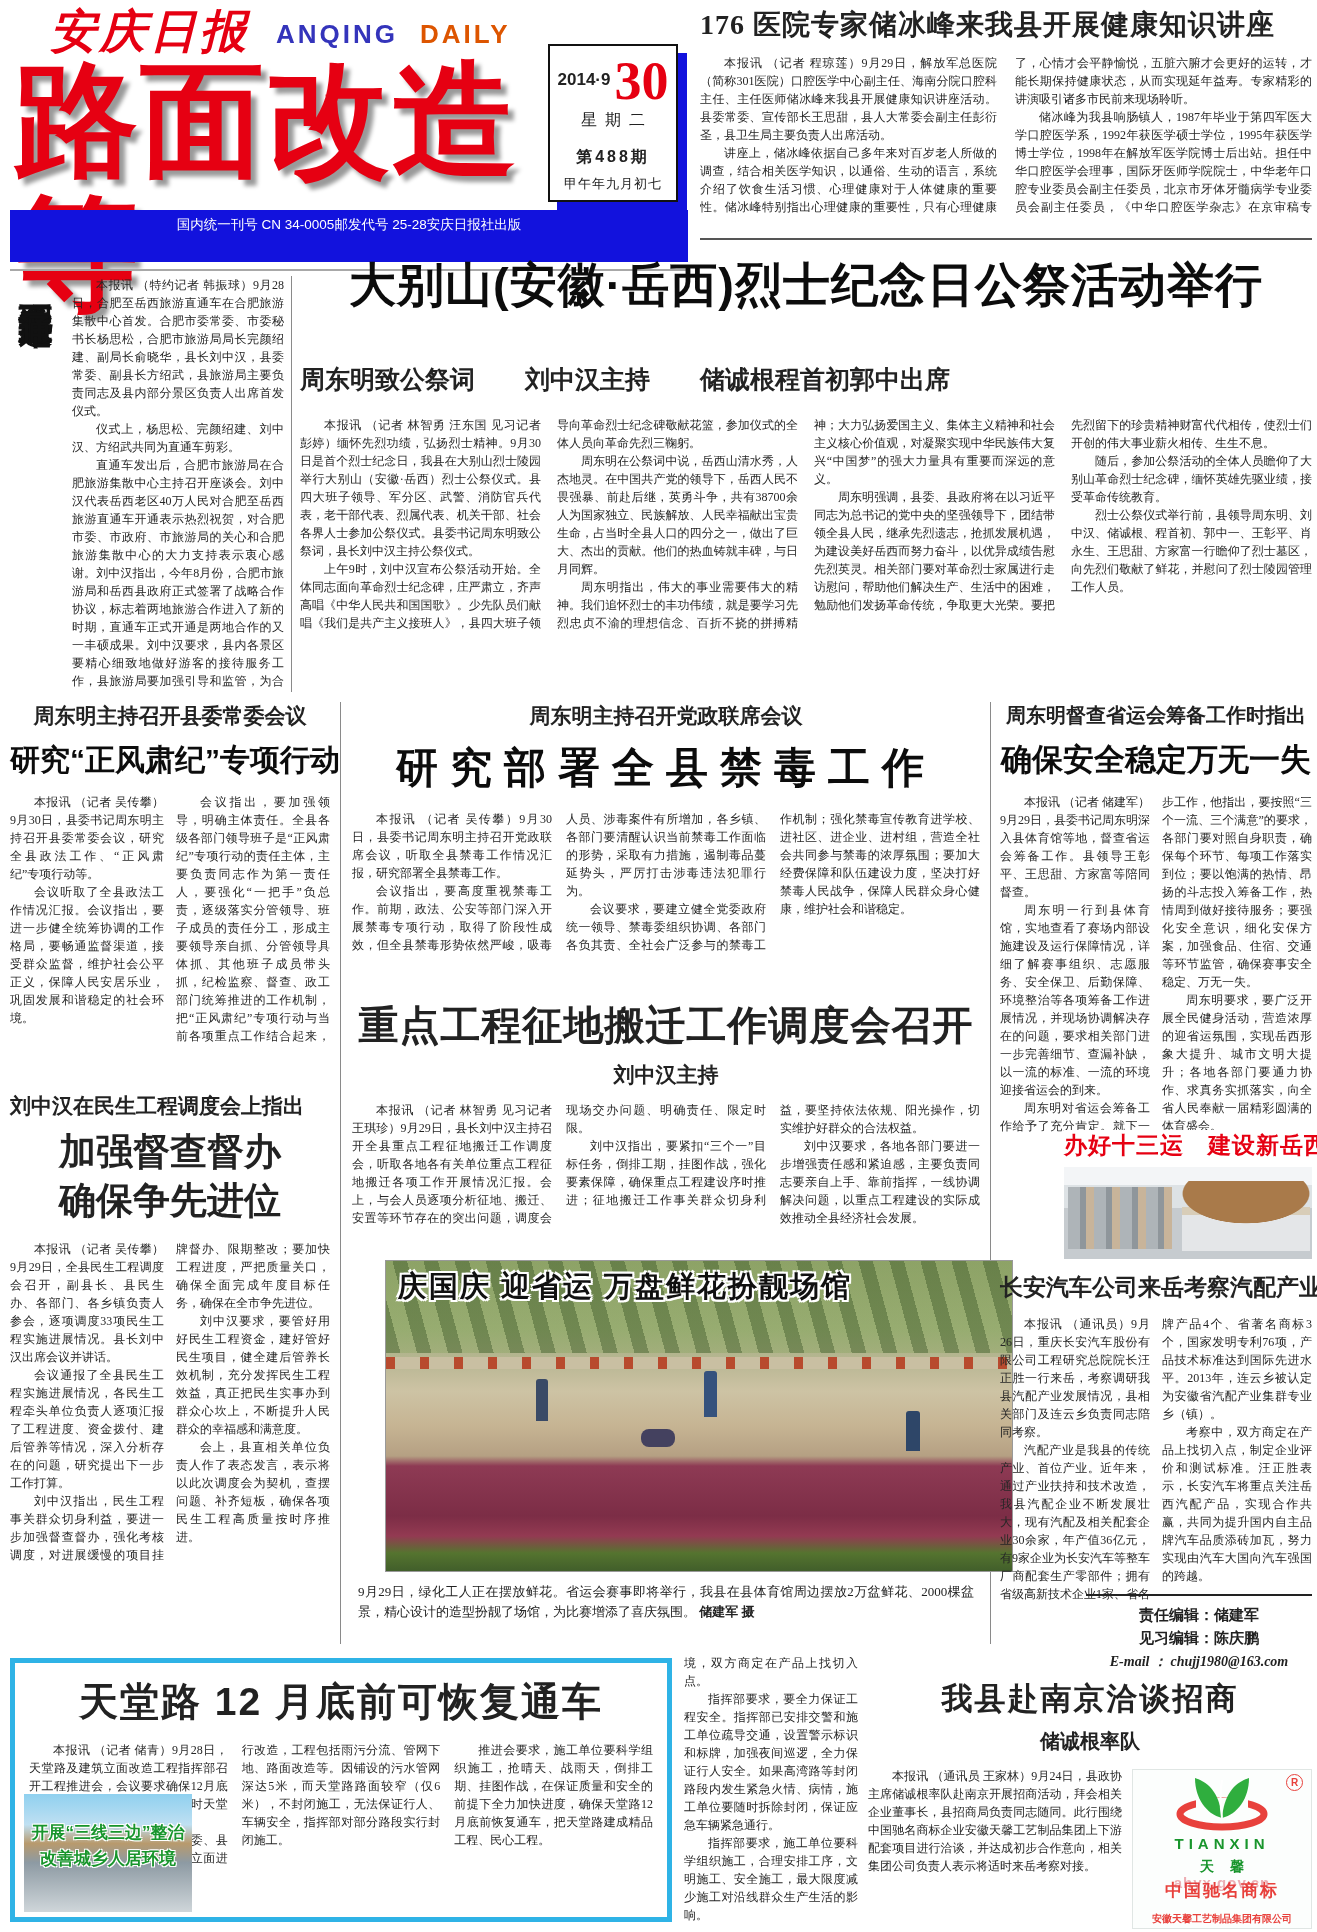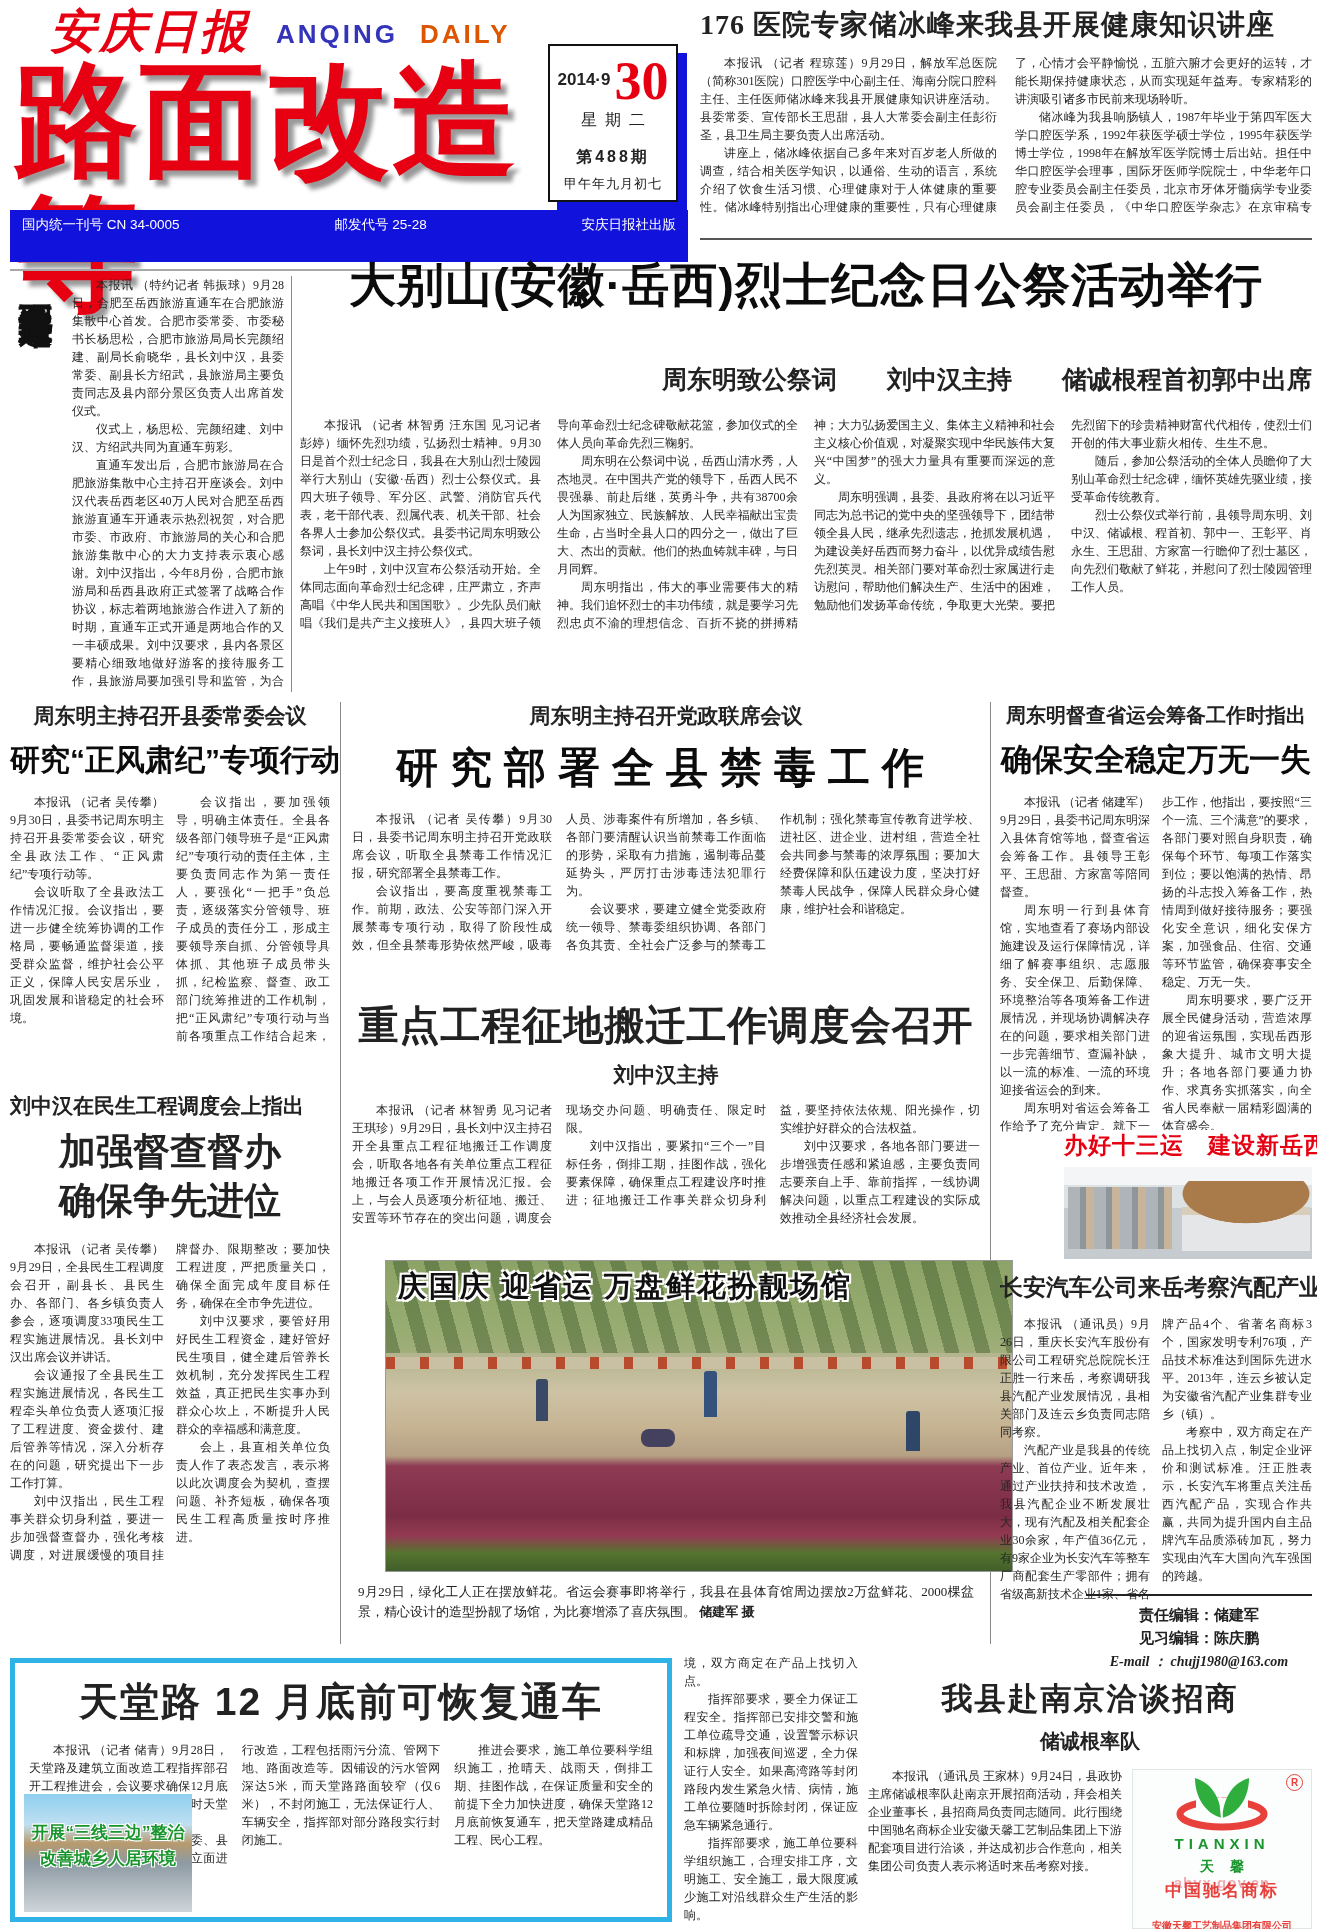--- a/index.html
+++ b/index.html
@@ -38,21 +38,21 @@
             font-family:"Liberation Sans","DejaVu Sans",sans-serif;}
   .info-row{display:flex;justify-content:space-between;white-space:nowrap;}
   
   .vhead{writing-mode:vertical-rl;text-orientation:upright;font-family:"Liberation Sans","DejaVu Sans",sans-serif;
          font-weight:900;font-size:34px;line-height:52px;letter-spacing:1px;height:416px;color:#111;}
   .vrule{background:#8a8a8a;width:1px;}
   .hrule{background:#a8a8a8;height:2px;}
   
   .mem-head{margin:12px 0 0 0;font-size:47px;font-weight:900;text-align:center;white-space:nowrap;
             letter-spacing:1px;font-family:"Liberation Sans","DejaVu Sans",sans-serif;color:#0c0c0c;}
-  .mem-sub{margin-top:46px;font-size:25px;font-weight:900;text-align:right;white-space:nowrap;
+  .mem-sub{margin-top:46px;font-size:25px;font-weight:900;text-align:left;white-space:nowrap;
            font-family:"Liberation Sans","DejaVu Sans",sans-serif;}
   .mem-body{margin-top:20px;column-count:4;column-gap:16px;height:246px;}
   
   .eyebrow{font-size:21px;font-weight:800;text-align:center;white-space:nowrap;margin:0;
            font-family:"Liberation Sans","DejaVu Sans",sans-serif;}
   .eyebrow.left{text-align:left;}
   .bighead{font-weight:900;text-align:center;white-space:nowrap;margin:10px 0 0 0;color:#0c0c0c;
            font-family:"Liberation Sans","DejaVu Sans",sans-serif;}
   .bighead.a{font-size:30px;}
   .bighead.b{font-size:42px;letter-spacing:12px;font-family:"Liberation Serif",serif;}
@@ -112,21 +112,21 @@
            font-family:"Liberation Serif","DejaVu Serif",serif;}
   .nj-sub{font-size:20px;font-weight:800;text-align:center;margin-top:8px;}
   .nj-body{margin-top:12px;height:162px;overflow:hidden;}
   .tx-logo{float:right;width:178px;height:158px;margin:2px 0 0 10px;background:#fcfefd;border:1px solid #e0e6e4;
            position:relative;text-align:center;font-family:"Liberation Sans","DejaVu Sans",sans-serif;}
   .tx-reg{position:absolute;right:8px;top:4px;width:15px;height:15px;border:1.5px solid #e8413c;border-radius:50%;
           color:#e8413c;font-size:10px;line-height:15px;font-weight:700;}
   .tx-en{color:#18952c;font-weight:800;font-size:15px;letter-spacing:5px;margin-top:-4px;}
   .tx-cn{color:#18952c;font-weight:800;font-size:14px;letter-spacing:16px;padding-left:16px;}
   .tx-famous{color:#e8413c;font-weight:900;font-size:17px;letter-spacing:2px;margin-top:1px;}
-  .tx-co{color:#e8413c;font-weight:700;font-size:10px;margin-top:15px;}
+  .tx-co{color:#e8413c;font-weight:700;font-size:10px;margin-top:8px;}
   .tx-wm{position:absolute;left:0;right:0;bottom:34px;color:rgba(215,55,70,.4);font-weight:900;font-size:15px;
          letter-spacing:1px;}
 </style>
 </head>
 <body>
 
 <div class="page">
 
   <div class="abs" style="left:14px;top:8px;width:520px;">
     <div class="brand-row">
@@ -148,21 +148,21 @@
 
   <div class="abs health" style="left:700px;top:6px;width:612px;">
     <h2>176 医院专家储冰峰来我县开展健康知识讲座</h2>
     <div class="cols2 btext">
       <p>本报讯 （记者 程琼莲）9月29日，解放军总医院（简称301医院）口腔医学中心副主任、海南分院口腔科主任、主任医师储冰峰来我县开展健康知识讲座活动。县委常委、宣传部长王思甜，县人大常委会副主任彭衍圣，县卫生局主要负责人出席活动。</p>
       <p>讲座上，储冰峰依据自己多年来对百岁老人所做的调查，结合相关医学知识，以通俗、生动的语言，系统介绍了饮食生活习惯、心理健康对于人体健康的重要性。储冰峰特别指出心理健康的重要性，只有心理健康了，心情才会平静愉悦，五脏六腑才会更好的运转，才能长期保持健康状态，从而实现延年益寿。专家精彩的讲演吸引诸多市民前来现场聆听。</p>
       <p>储冰峰为我县响肠镇人，1987年毕业于第四军医大学口腔医学系，1992年获医学硕士学位，1995年获医学博士学位，1998年在解放军医学院博士后出站。担任中华口腔医学会理事，国际牙医师学院院士，中华老年口腔专业委员会副主任委员，北京市牙体牙髓病学专业委员会副主任委员，《中华口腔医学杂志》在京审稿专家。从事口腔医学医、教、研工作近30年，主持省部级课题9项，发表学术论文200余篇，获省部级医疗成果以及科技进步奖5项，主编或参编著述多部。</p>
     </div>
   </div>
 
-  <div class="abs info-bar" style="left:10px;top:210px;width:678px;height:52px;">
+  <div class="abs info-bar" style="left:10px;top:210px;width:678px;height:52px;align-items:center;">
     <div class="info-row">
       <span>国内统一刊号 CN 34-0005</span>
       <span>邮发代号  25-28</span>
       <span>安庆日报社出版</span>
     </div>
   </div>
   <div class="abs hrule" style="left:10px;top:269px;width:678px;"></div>
 
   <div class="abs" style="left:10px;top:276px;width:274px;height:416px;">
     <div class="abs vhead" style="left:0;top:0;">合肥至岳西旅游直通车开通</div>

